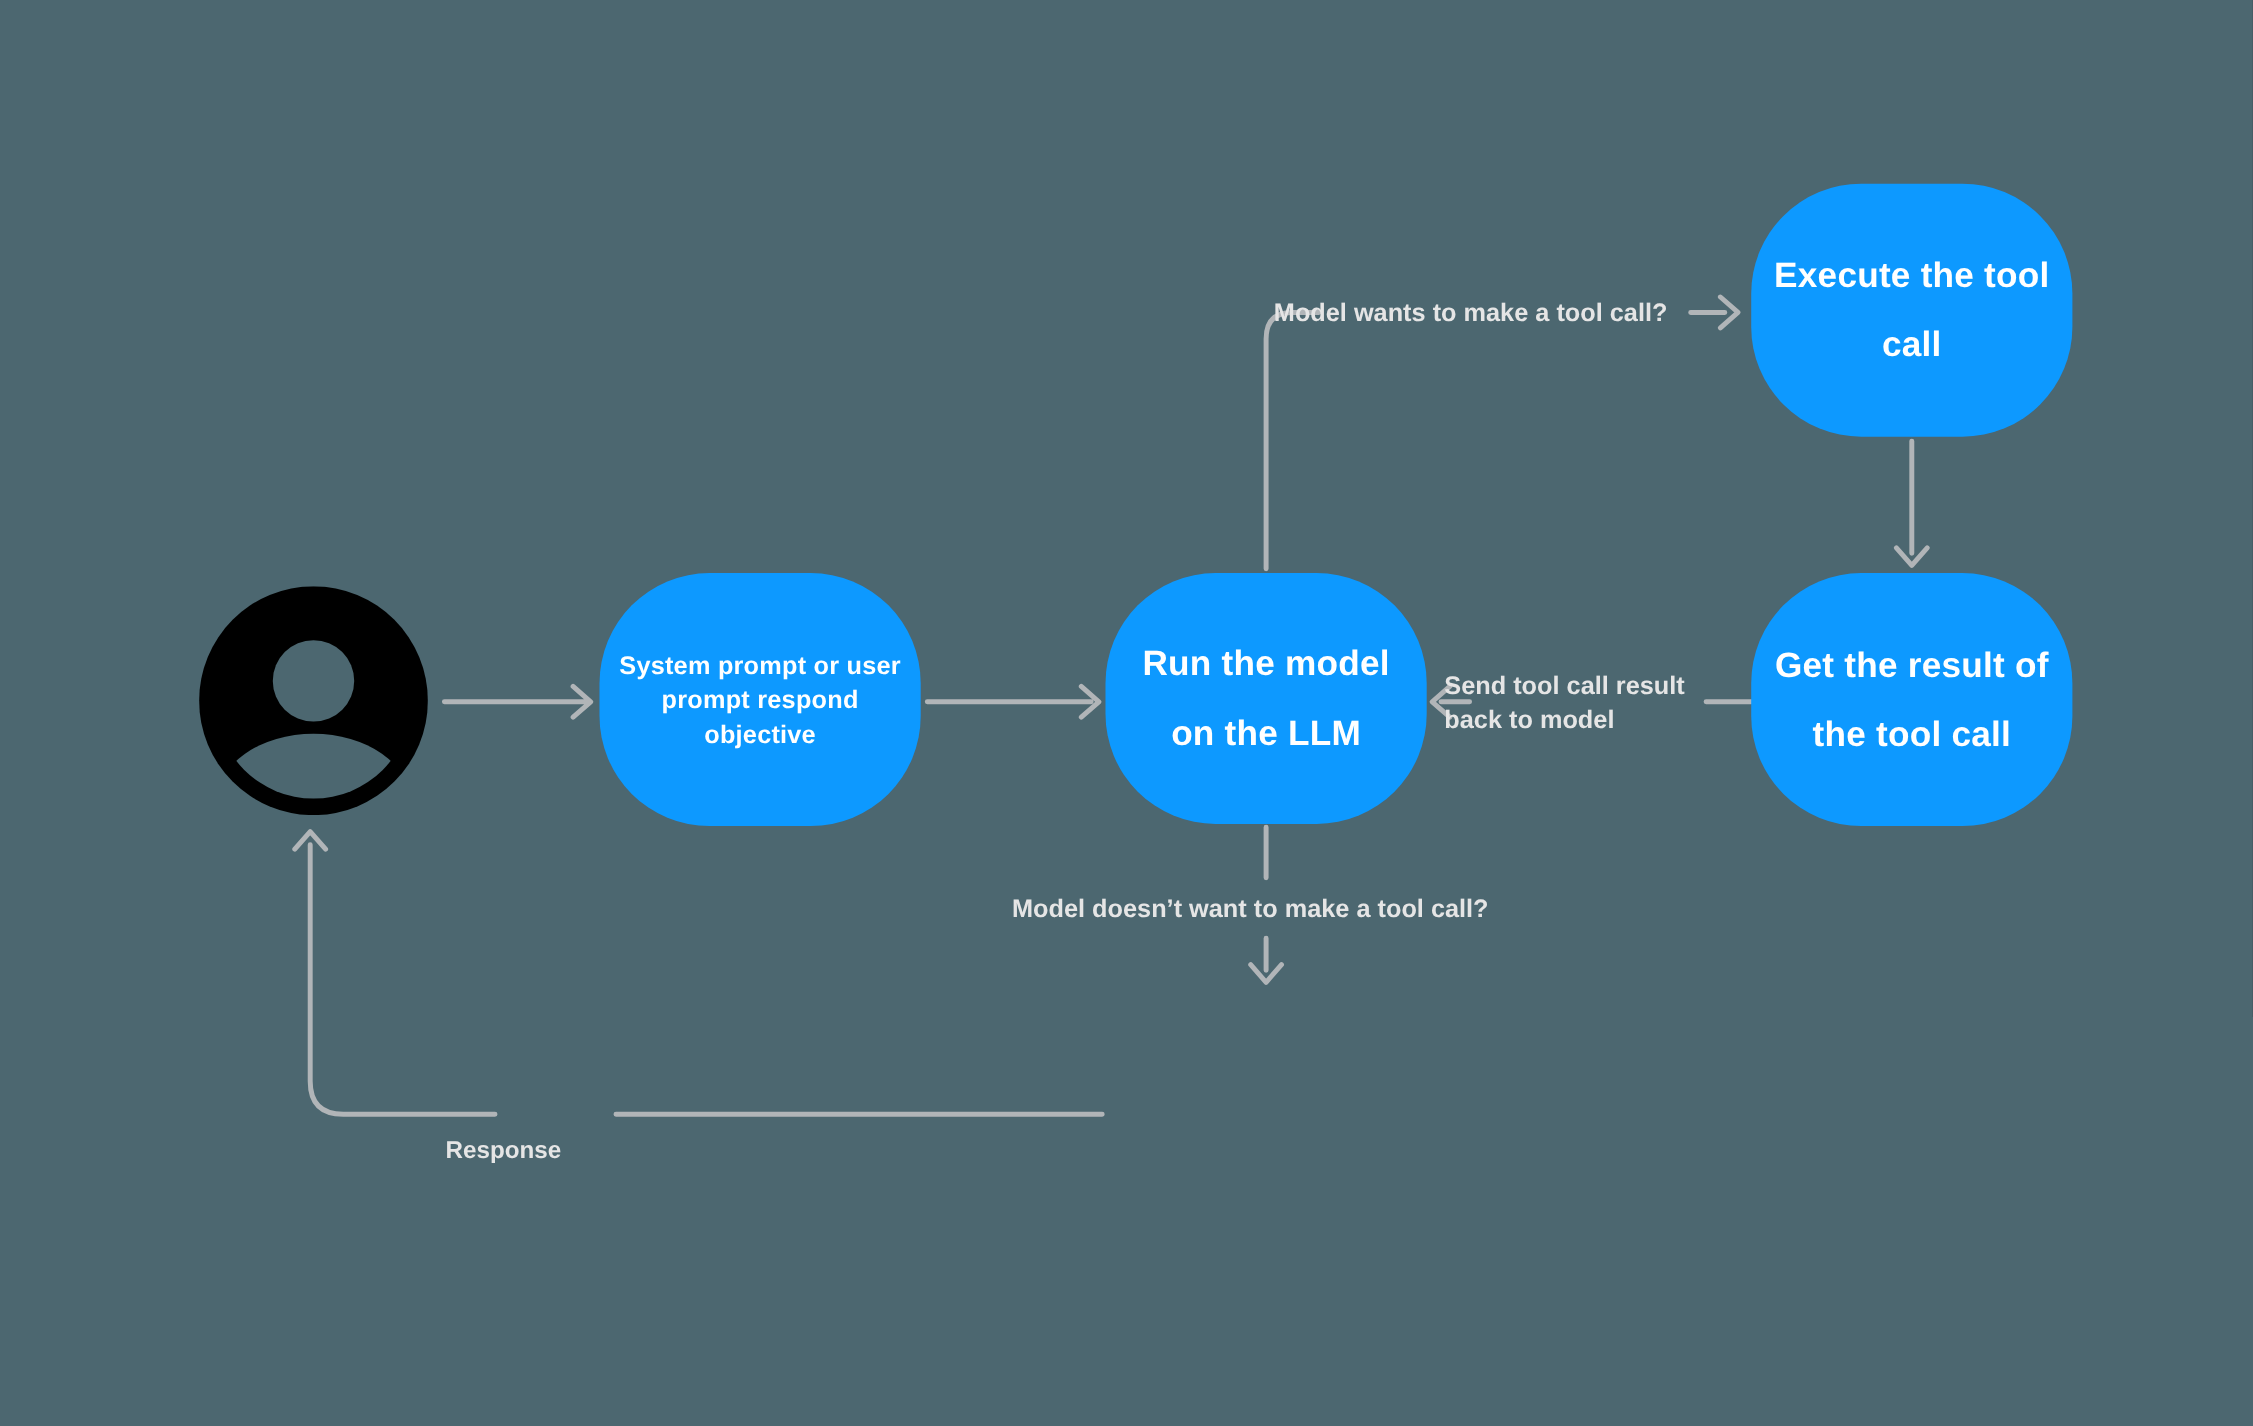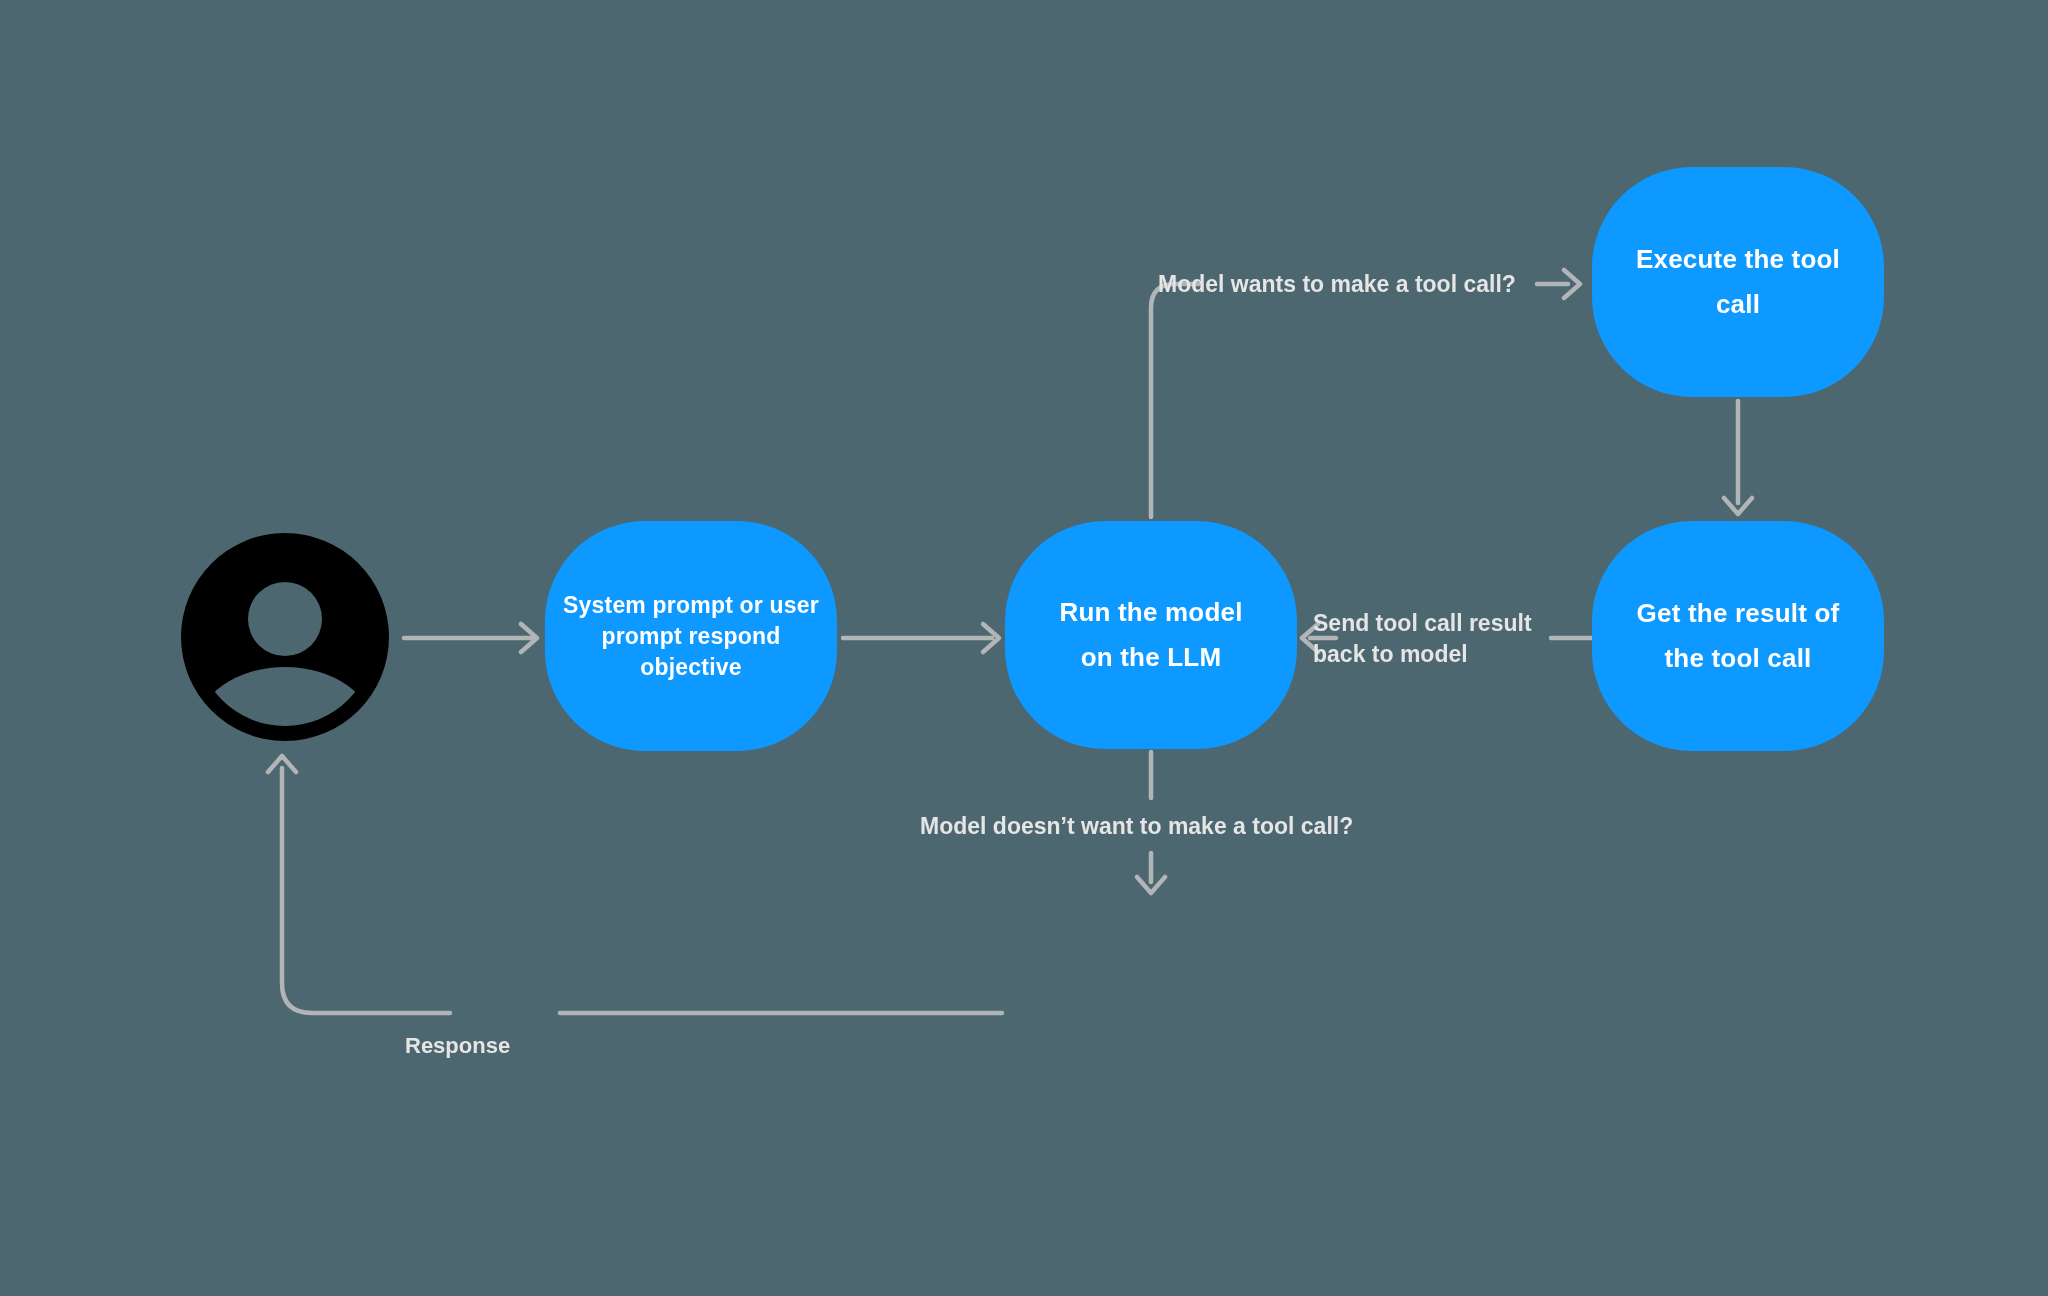--- a/index.html
+++ b/index.html
@@ -34,22 +34,22 @@
     color:#ffffff;
     font-weight:700;
     white-space:pre-line;
   }
   .node-small{
     font-size:23px;
     line-height:31px;
     letter-spacing:0.2px;
   }
   .node-large{
-    font-size:26px;
-    line-height:45px;
+    font-size:32px;
+    line-height:63px;
     letter-spacing:0.2px;
   }
   .edge-label{
     position:absolute;
     transform:translate(-50%,-50%);
     color:#e5e5e5;
     font-weight:700;
     font-size:23px;
     line-height:31px;
     text-align:left;

